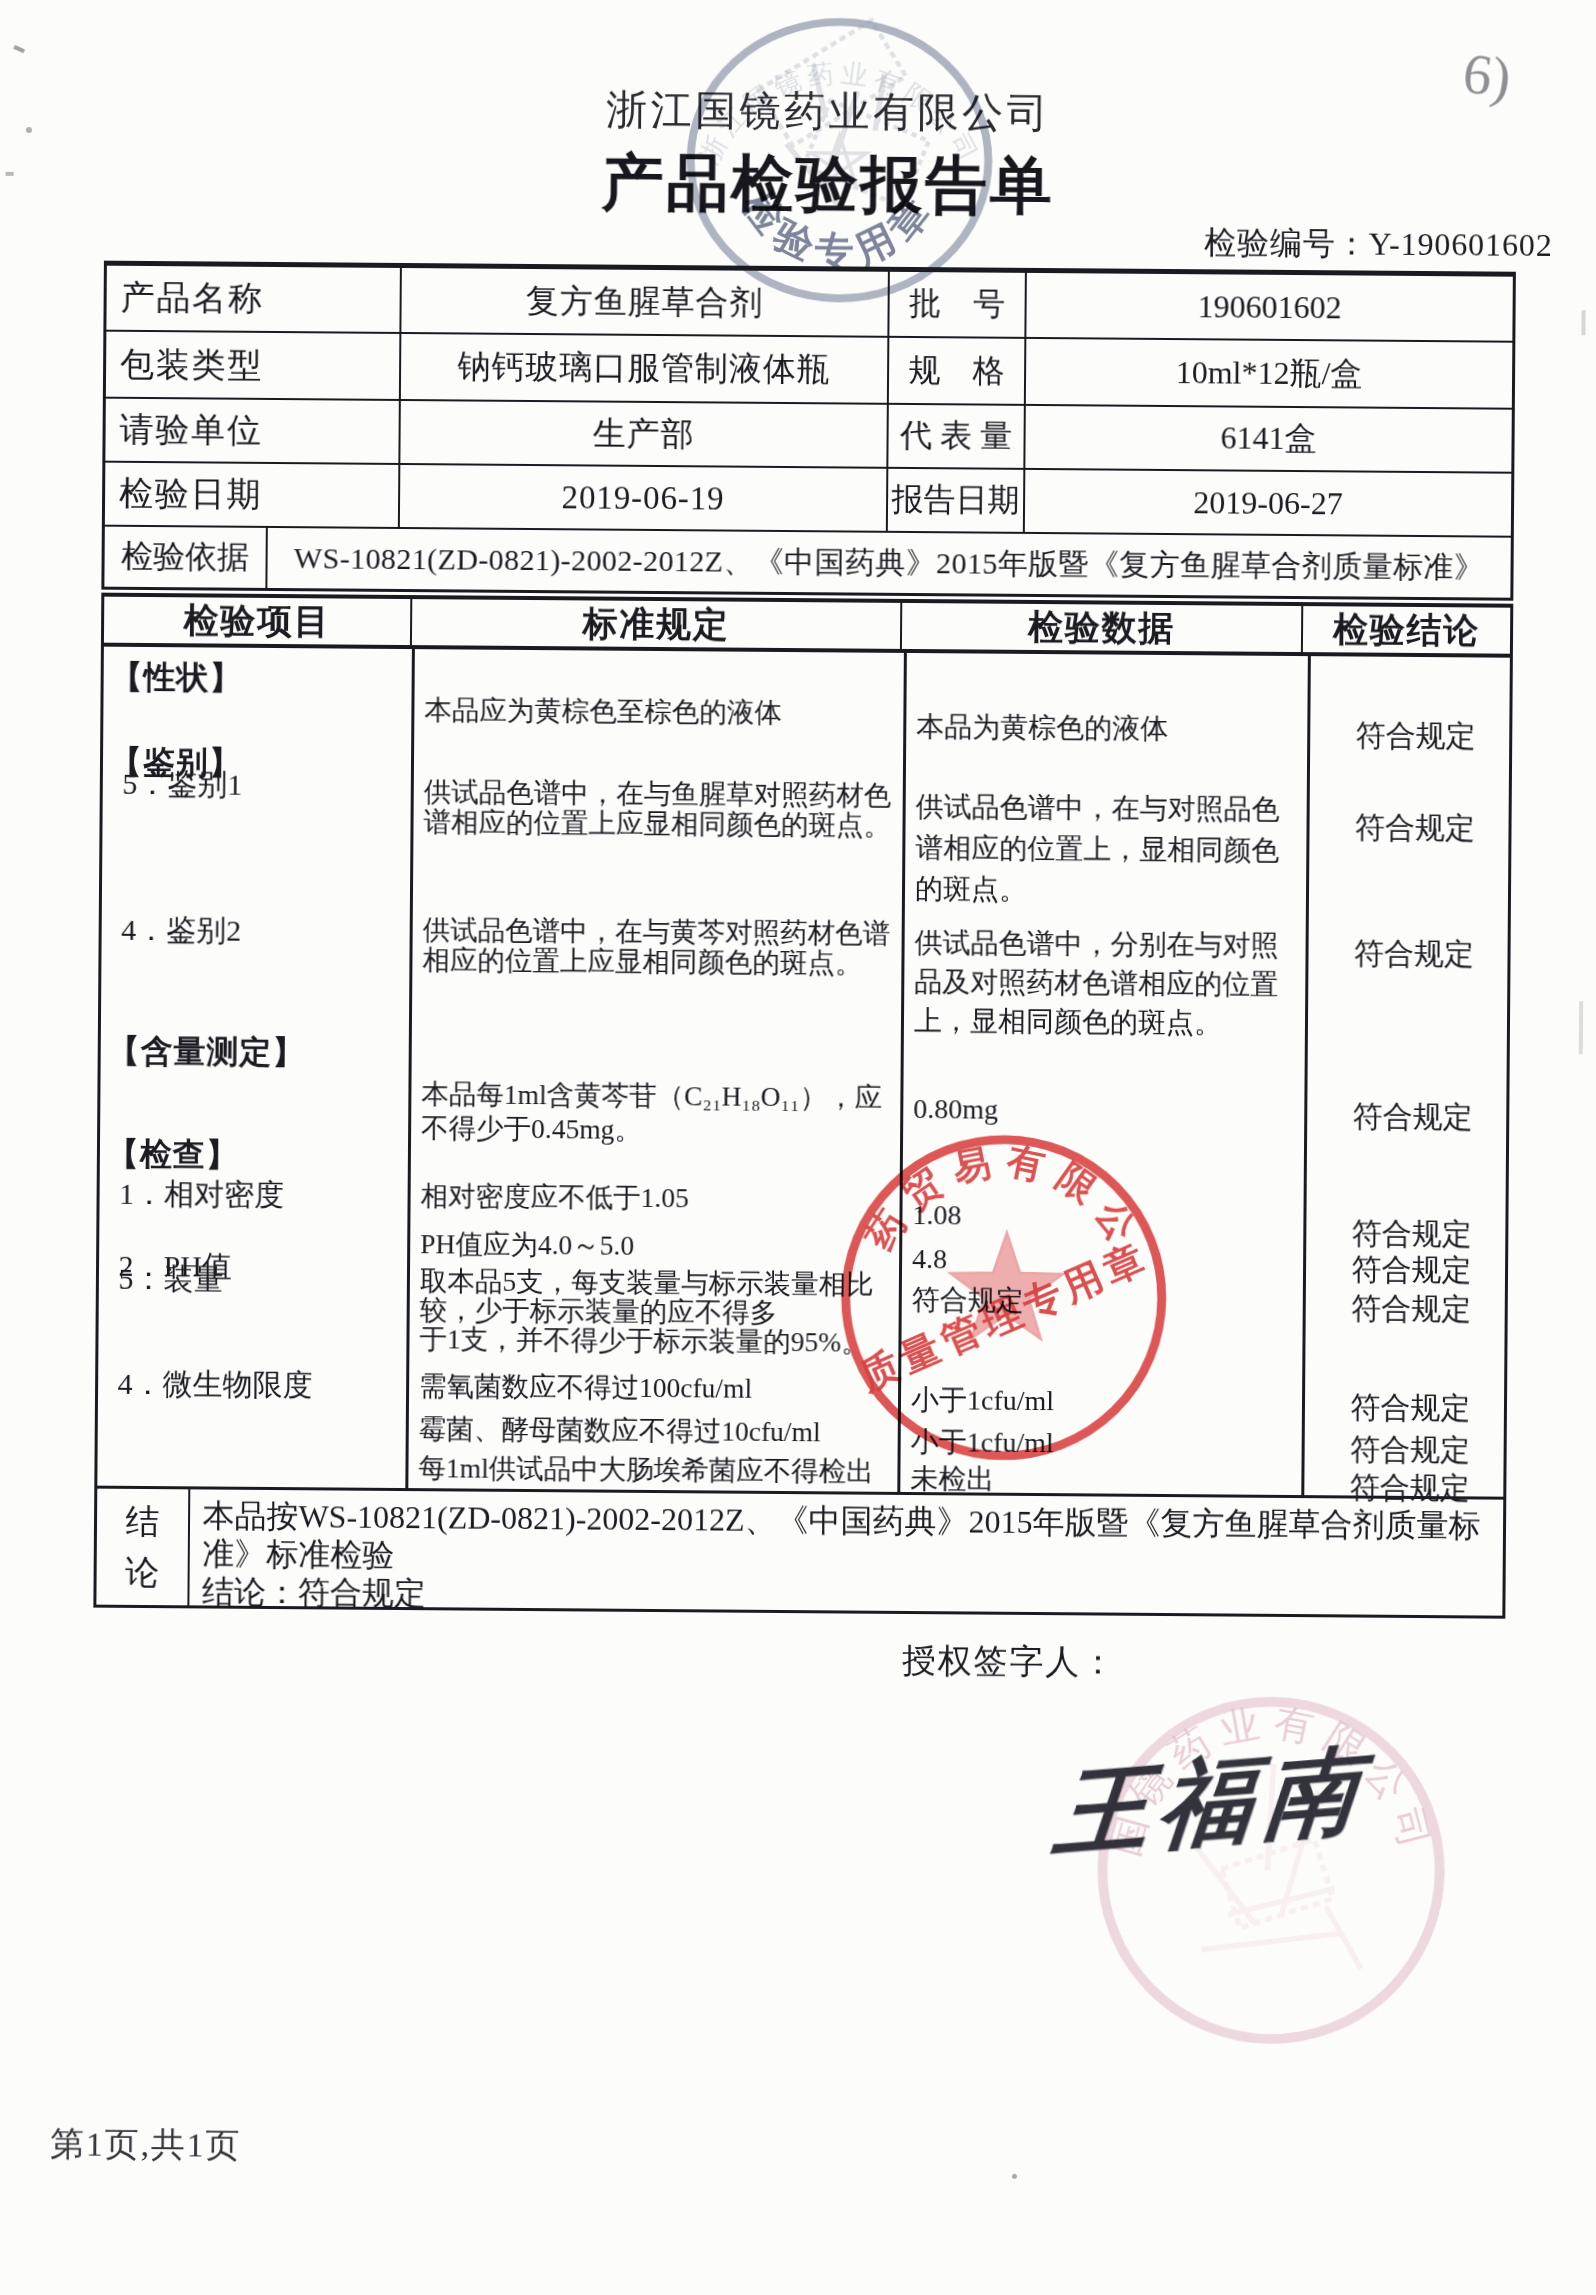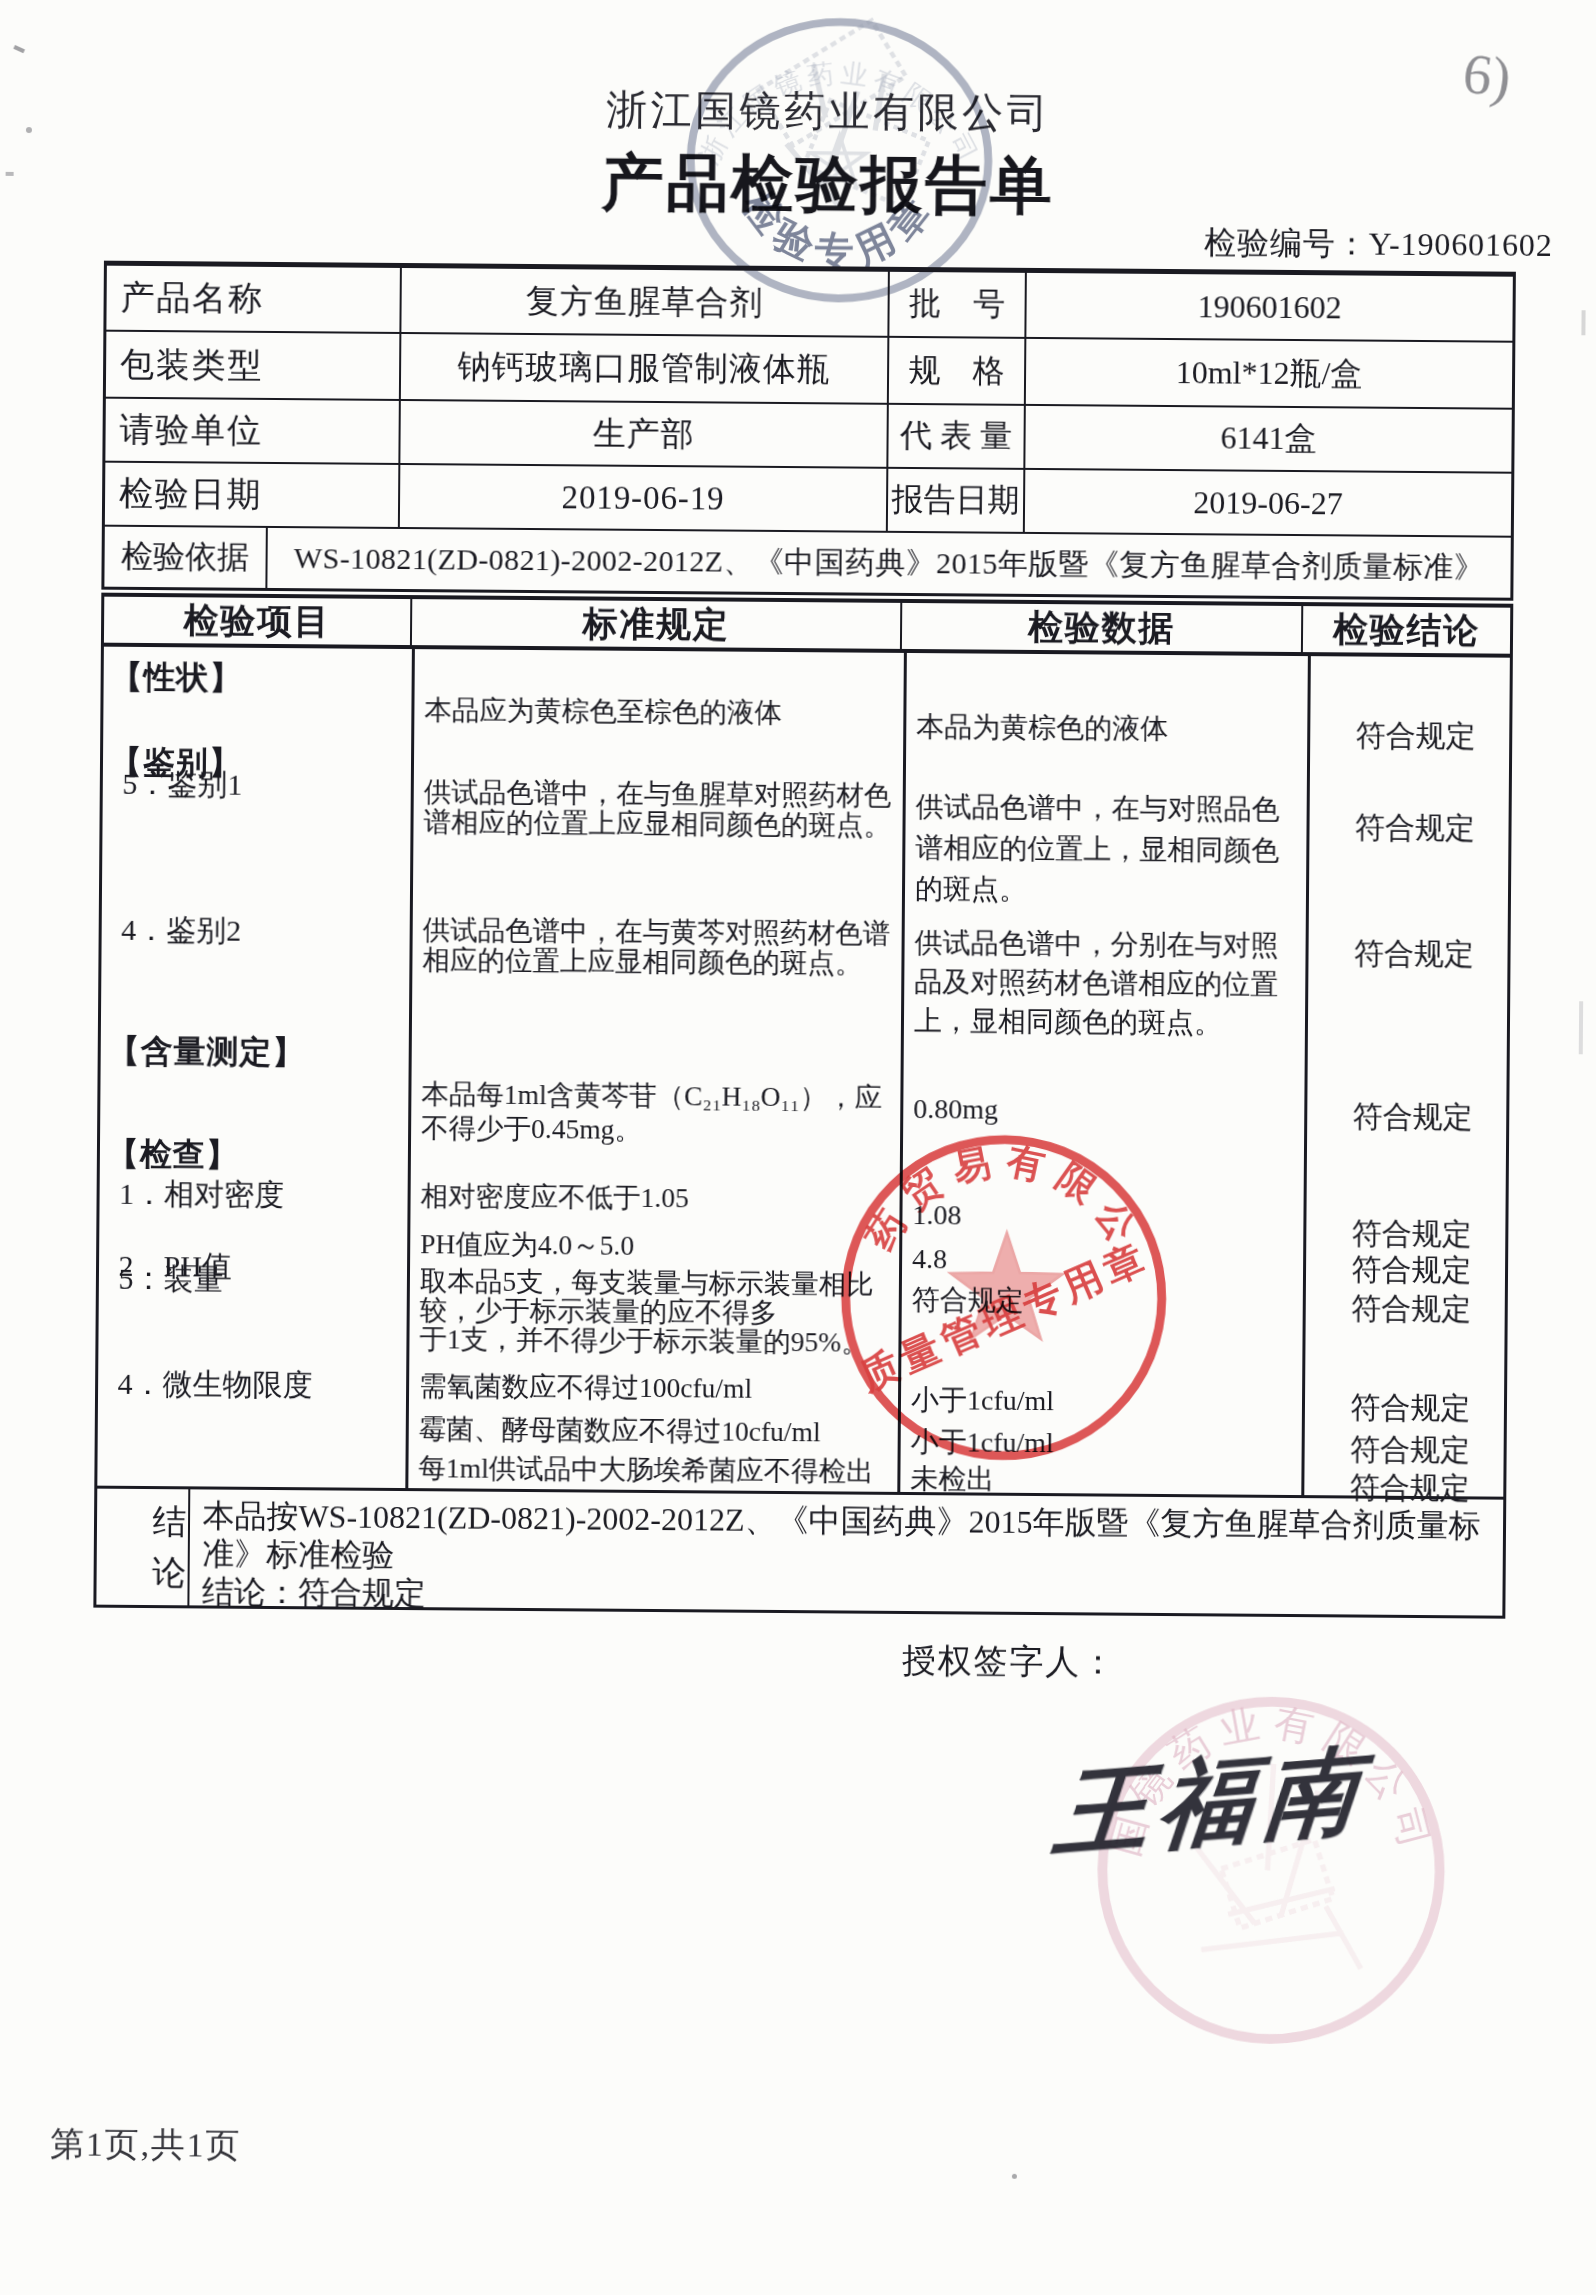--- a/index.html
+++ b/index.html
@@ -35,21 +35,21 @@
   .mhead>div:last-child{border-right:none;}
   .mc1{width:308px;}.mc2{width:490px;}.mc3{width:401px;}.mc4{flex:1;}
   .mbody{position:relative;height:839px;}
   .vline{position:absolute;top:0;bottom:0;width:2.7px;background:#1a1a21;}
   .sec{position:absolute;left:7px;font-size:32px;font-weight:600;letter-spacing:0.9px;}
   .itm{position:absolute;left:19.5px;font-size:30px;}
   .std{position:absolute;left:321px;width:475px;font-size:27.5px;line-height:30px;white-space:pre-line;}
   .dat{position:absolute;left:813px;width:381px;font-size:28px;line-height:41px;white-space:pre-line;}
   .con{position:absolute;left:1213px;width:199px;text-align:center;font-size:30px;}
   .mconc{display:flex;border-top:3.5px solid #1a1a21;height:116px;}
-  .conc-label{width:93px;border-right:2.7px solid #1a1a21;display:flex;align-items:center;justify-content:flex-end;box-sizing:border-box;}
+  .conc-label{width:93px;border-right:2.7px solid #1a1a21;display:flex;align-items:center;justify-content:center;box-sizing:border-box;}
   .conc-label span{display:block;width:37px;word-break:break-all;line-height:51px;font-size:34px;text-align:center;}
   .conc-body{flex:1;padding:7px 18px 0 12.4px;font-size:32px;line-height:38px;box-sizing:border-box;}
   .conc-text{white-space:pre-line;}
 
   .sign-label{left:915px;top:1635px;font-size:34px;letter-spacing:1.8px;}
   .sign-name{left:1069px;top:1734px;font-size:94px;font-weight:700;font-style:italic;color:#24242e;
              transform:rotate(-5deg) skewX(-10deg);letter-spacing:10.6px;opacity:.93;
              text-shadow:0.9px 0.9px 0 rgba(35,35,45,.35);}
 
   svg{font-family:"Liberation Serif","DejaVu Serif",serif;}

